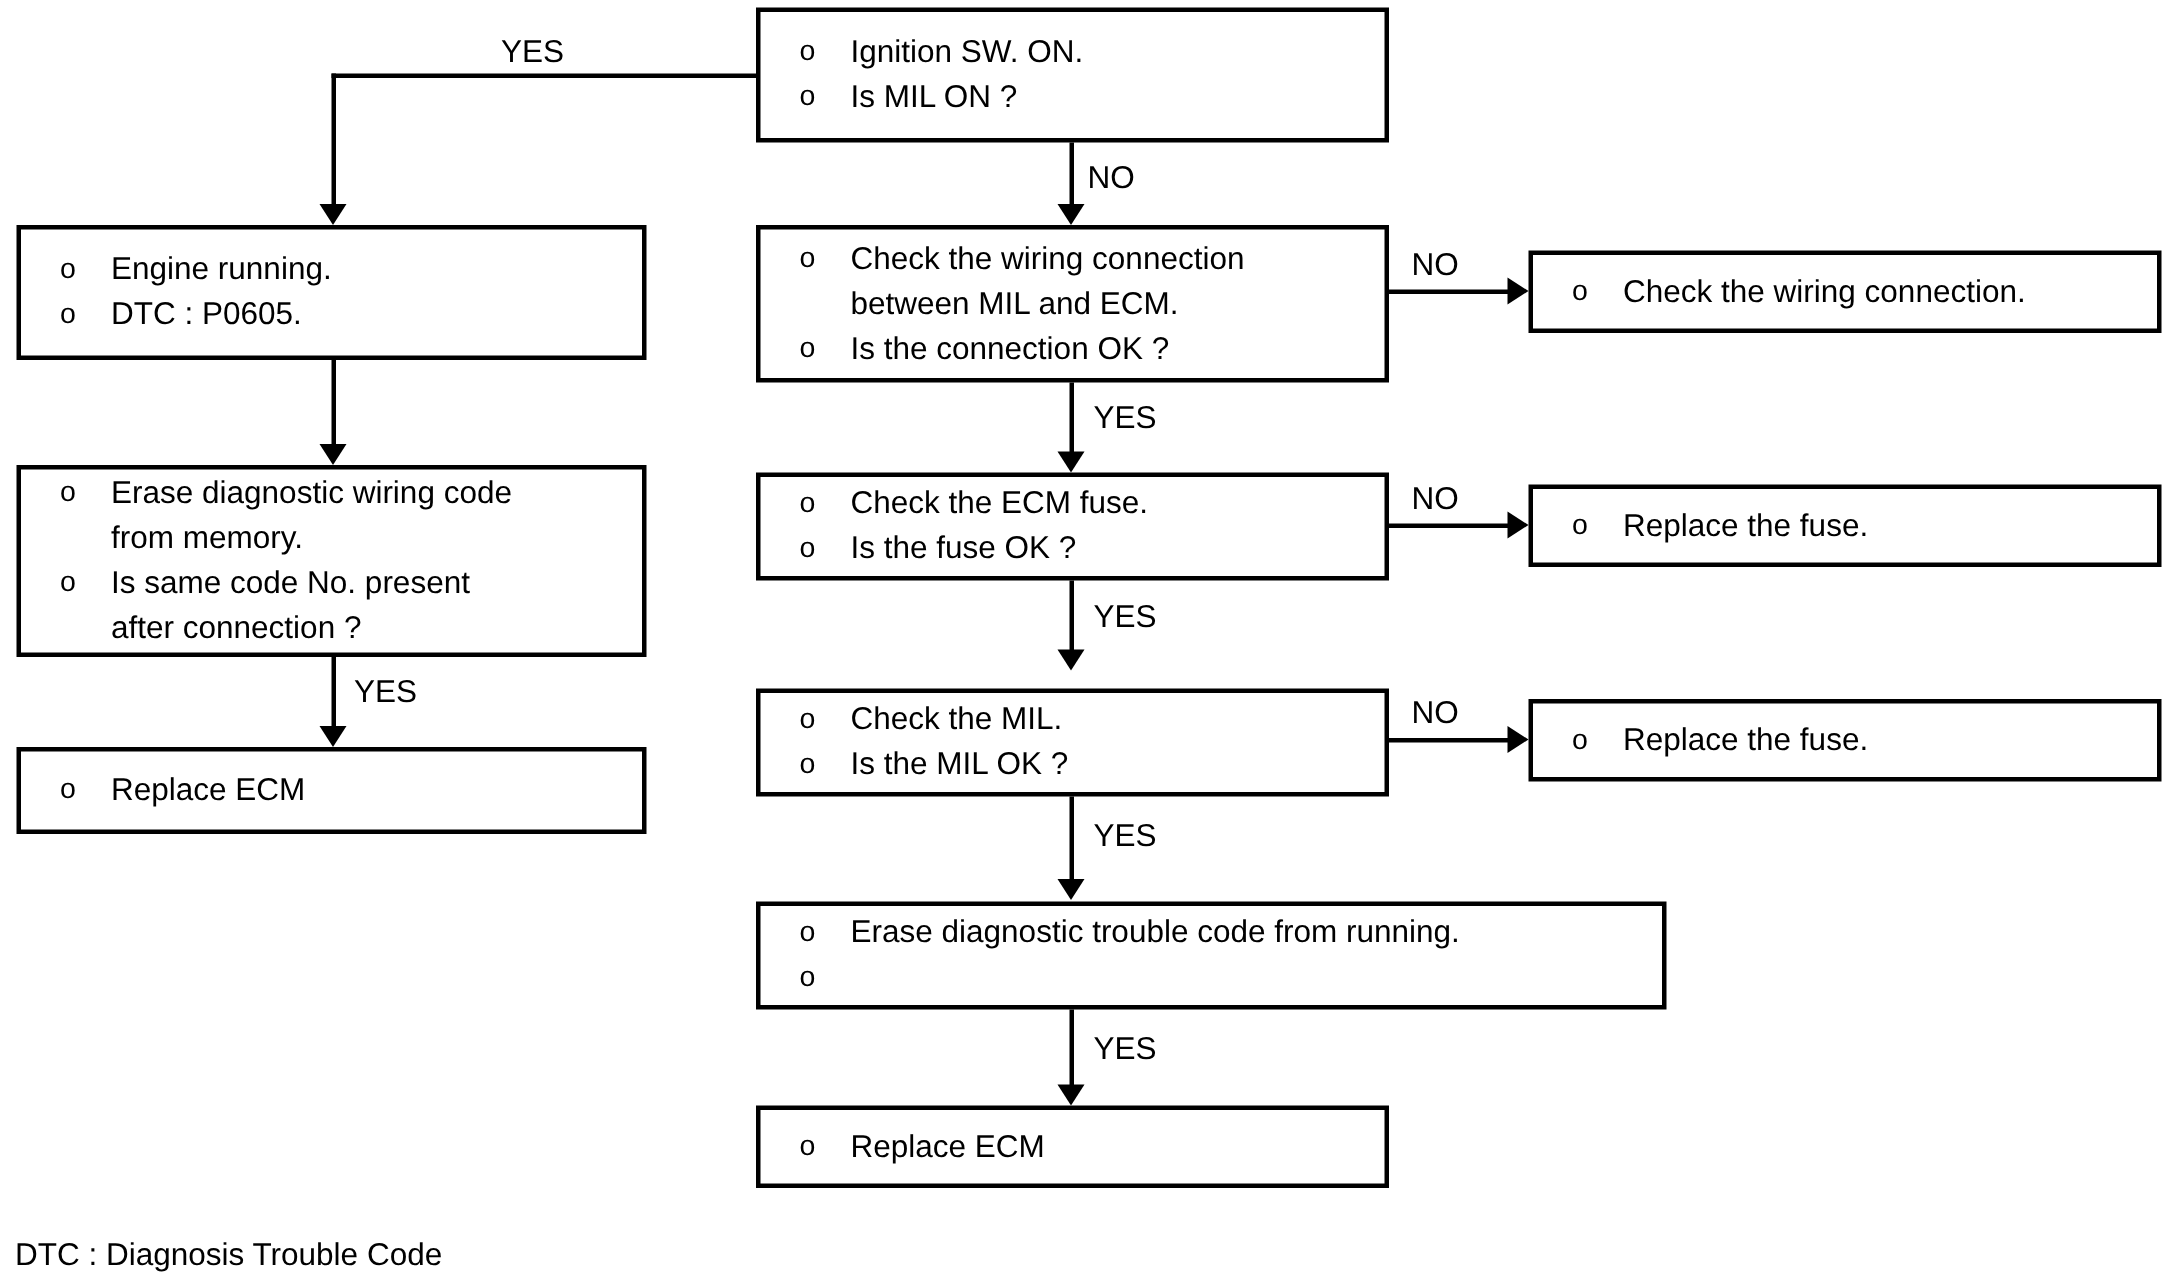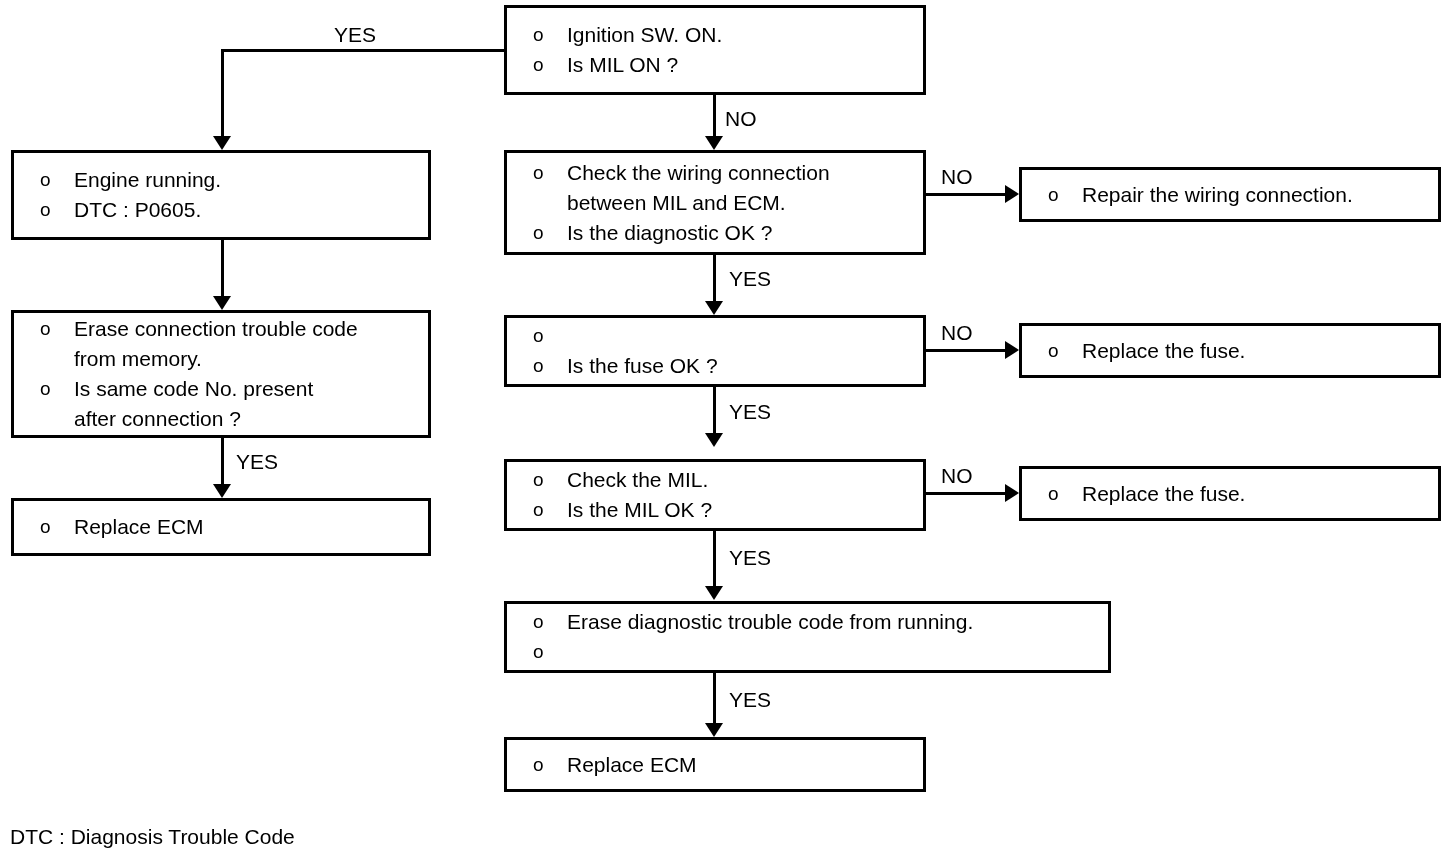--- a/index.html
+++ b/index.html
@@ -105,21 +105,21 @@
     </div>
     <div class="line">
       <span class="bullet">o</span>
       <span class="txt">DTC : P0605.</span>
     </div>
   </div>
 
   <div class="node" style="left:11px; top:310px; width:420px; height:128px;">
     <div class="line">
       <span class="bullet">o</span>
-      <span class="txt">Erase connection trouble code</span>
+      <span class="txt">Erase diagnostic wiring code</span>
     </div>
     <div class="line">
       <span class="bullet"></span>
       <span class="txt">from memory.</span>
     </div>
     <div class="line">
       <span class="bullet">o</span>
       <span class="txt">Is same code No. present</span>
     </div>
     <div class="line">
@@ -139,34 +139,35 @@
     <div class="line">
       <span class="bullet">o</span>
       <span class="txt">Check the wiring connection</span>
     </div>
     <div class="line">
       <span class="bullet"></span>
       <span class="txt">between MIL and ECM.</span>
     </div>
     <div class="line">
       <span class="bullet">o</span>
-      <span class="txt">Is the diagnostic OK ?</span>
+      <span class="txt">Is the connection OK ?</span>
     </div>
   </div>
 
   <div class="node" style="left:1019px; top:167px; width:422px; height:55px;">
     <div class="line">
       <span class="bullet">o</span>
-      <span class="txt">Repair the wiring connection.</span>
+      <span class="txt">Check the wiring connection.</span>
     </div>
   </div>
 
   <div class="node" style="left:504px; top:315px; width:422px; height:72px;">
     <div class="line">
       <span class="bullet">o</span>
+      <span class="txt">Check the ECM fuse.</span>
     </div>
     <div class="line">
       <span class="bullet">o</span>
       <span class="txt">Is the fuse OK ?</span>
     </div>
   </div>
 
   <div class="node" style="left:1019px; top:323px; width:422px; height:55px;">
     <div class="line">
       <span class="bullet">o</span>

